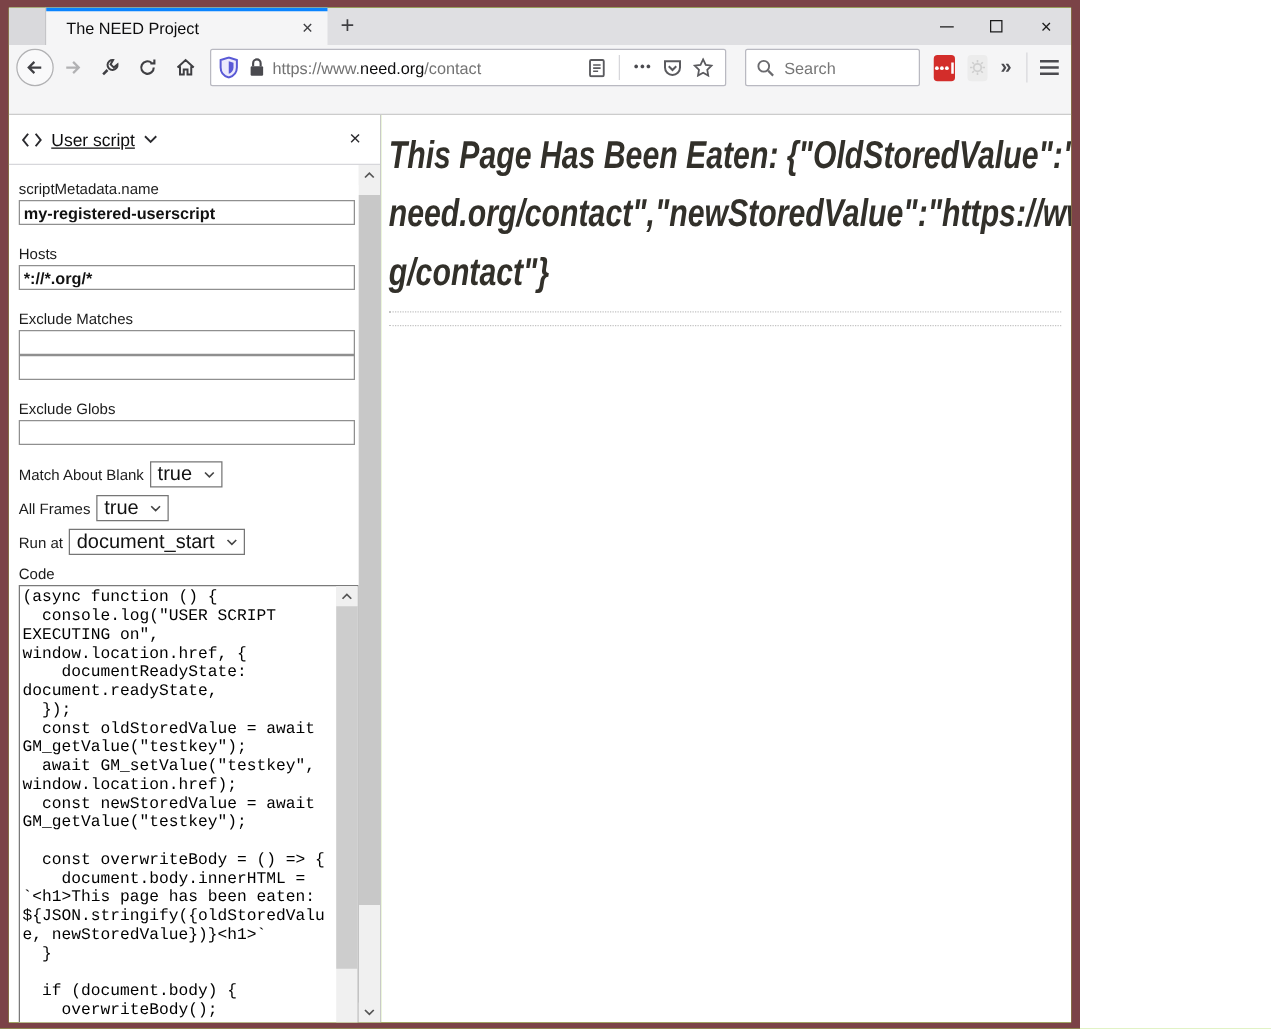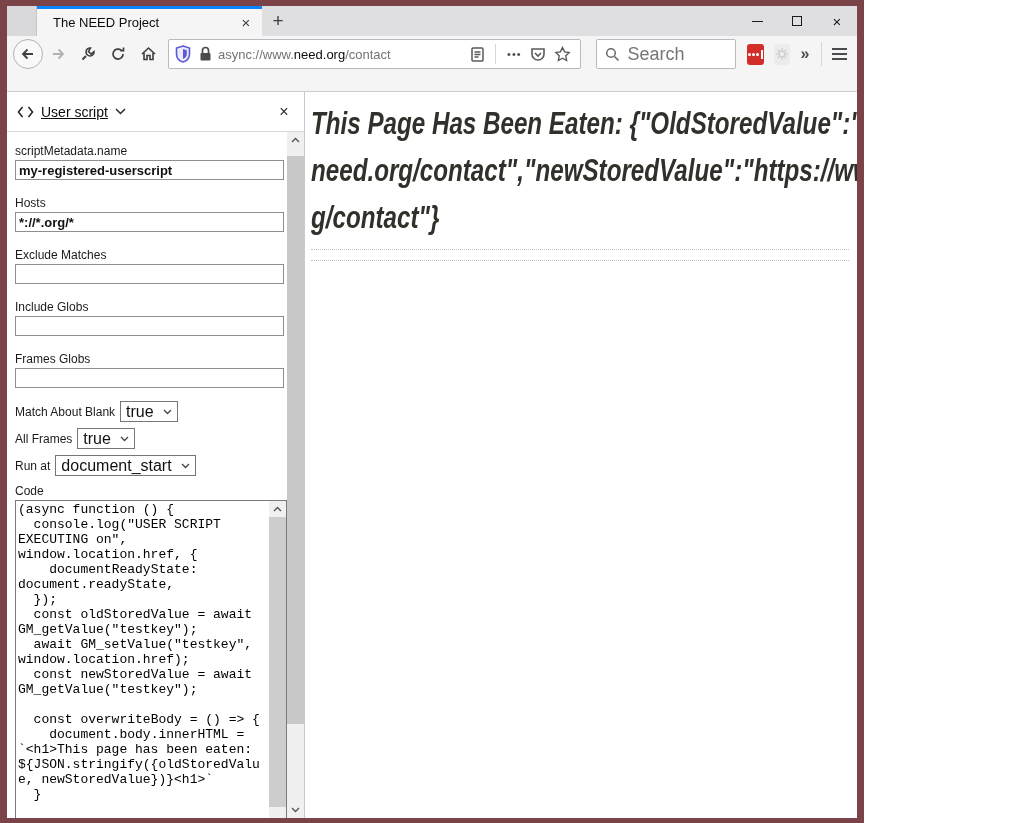--- a/index.html
+++ b/index.html
@@ -33,21 +33,21 @@
   .urlbar { width:530px; height:30px; background:#fff; border:1px solid #b9b9c1; border-radius:2px;
             margin:0 5px; display:flex; align-items:center; padding:0 6px; }
   .url-text { flex:1; font-size:13px; white-space:nowrap; overflow:hidden; margin-left:6px; }
   .url-scheme, .url-path { color:#737373; }
   .url-domain { color:#0c0c0d; }
   .url-sep { width:1px; height:20px; background:#d7d7db; margin:0 6px; }
   .dots { font-size:11px; color:#4a4a4f; letter-spacing:1px; }
   .url-icon { width:24px; height:24px; display:flex; align-items:center; justify-content:center; flex-shrink:0; }
   .searchbar { width:168px; height:30px; background:#fff; border:1px solid #b9b9c1; border-radius:2px;
                margin:0 6px 0 10px; display:flex; align-items:center; padding:0 8px; gap:7px; }
-  .search-input { border:none; outline:none; width:100px; font-size:18px; font-family:"Liberation Sans",sans-serif; color:#333; background:transparent; }
+  .search-input { border:none; outline:none; width:100px; font-size:13px; font-family:"Liberation Sans",sans-serif; color:#333; background:transparent; }
   .search-input::placeholder { color:#767676; }
   .ext-red { width:21px; height:21px; border-radius:3px; background:#d32d2a; margin:0 5px; display:flex;
              align-items:center; justify-content:center; gap:1px; }
   .ext-red .d { width:3px; height:3px; border-radius:50%; background:#fff; }
   .ext-red .bar { width:2px; height:9px; background:#fff; margin-left:1px; }
   .ext-gray { width:21px; height:21px; border-radius:3px; background:#ececec; margin:0 5px; display:flex;
               align-items:center; justify-content:center; }
   .overflow-btn { font-size:16px; color:#4a4a4f; width:26px; text-align:center; font-weight:bold; }
   .tb-sep { width:1px; height:24px; background:#d7d7db; margin:0 6px; }
   .hamburger { width:30px; height:30px; display:flex; flex-direction:column; align-items:center; justify-content:center; gap:3px; }
@@ -148,21 +148,21 @@
 
     <div class="urlbar">
       <svg class="ic" width="16" height="18" viewBox="0 0 16 18">
           <path d="M8 1 L14.5 3 V9 C14.5 13.5 11.5 16 8 17 C4.5 16 1.5 13.5 1.5 9 V3 Z" fill="#eceafc" stroke="#5a5ad6" stroke-width="1.6"></path>
           <path d="M8 4 L11.8 5.2 V9 C11.8 11.7 10 13.3 8 14 Z" fill="#5a5ad6"></path>
         </svg>
       <svg class="ic" width="13" height="16" viewBox="0 0 13 16" style="margin-left:8px;">
           <rect x="1.5" y="7" width="10" height="7.5" rx="1" fill="#4a4a4f"></rect>
           <path d="M3.5 7 V4.5 a3 3 0 0 1 6 0 V7" fill="none" stroke="#4a4a4f" stroke-width="1.7"></path>
         </svg>
-      <span class="url-text"><span class="url-scheme">async://www.</span><span class="url-domain">need.org</span><span class="url-path">/contact</span></span>
+      <span class="url-text"><span class="url-scheme">https://www.</span><span class="url-domain">need.org</span><span class="url-path">/contact</span></span>
       <span class="url-icon">
         <svg class="ic" width="13" height="15" viewBox="0 0 13 15">
             <rect x="1" y="1" width="11" height="13" rx="1" fill="none" stroke="#5a5a5e" stroke-width="1.5"></rect>
             <path d="M3.5 5 h6 M3.5 7.5 h6 M3.5 10 h4" stroke="#5a5a5e" stroke-width="1.3"></path>
           </svg>
       </span>
       <span class="url-sep"></span>
       <span class="url-icon">
           <span class="dots">•••</span>
         </span>
@@ -223,23 +223,22 @@
         <span class="sb-close">×</span>
       </div>
       <div class="sb-body">
         <div class="sb-form">
           <label class="first">scriptMetadata.name</label>
           <input class="txt" type="text" value="my-registered-userscript" style="">
           <label>Hosts</label>
           <input class="txt" type="text" value="*://*.org/*" style="">
           <label>Exclude Matches</label>
           <input class="txt" type="text" value="" style="">
-          <label>Include Globs</label>
           <input class="txt" type="text" value="" style="">
-          <label>Frames Globs</label>
+          <label>Exclude Globs</label>
           <input class="txt" type="text" value="" style="">
 
           <div class="sel-row first">
             <span class="sl">Match About Blank</span>
             <span class="selectbox">
               <span>true</span>
               <svg class="ic" width="9" height="6" viewBox="0 0 9 6">
                   <path d="M1 1 L4.5 4.5 L8 1" fill="none" stroke="#444" stroke-width="1.3"></path>
                 </svg>
             </span>

